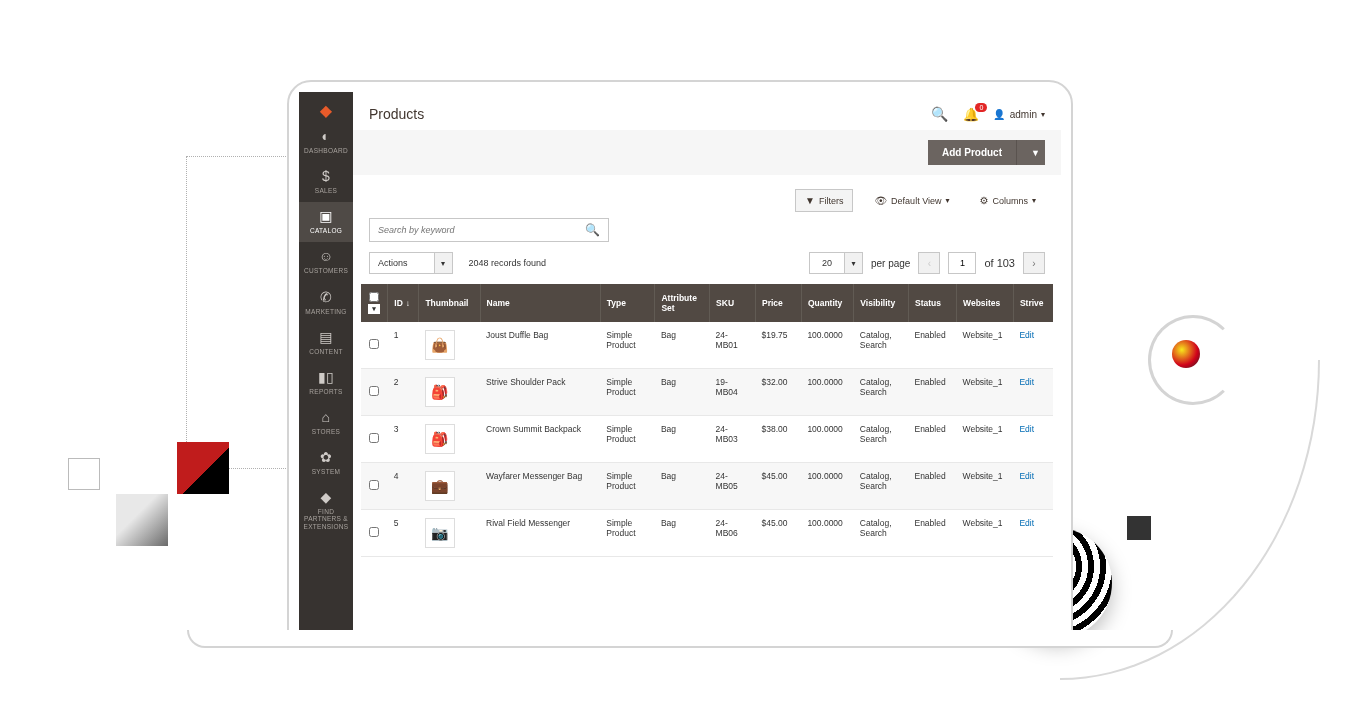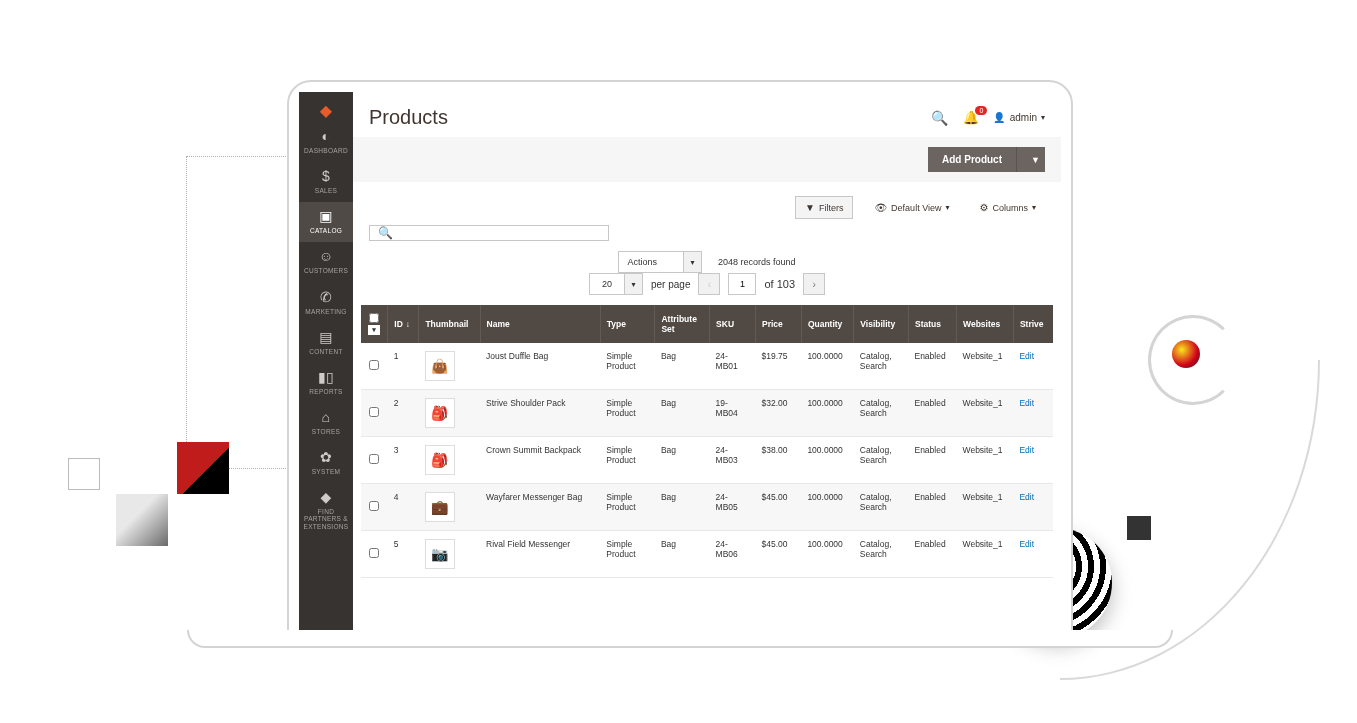--- a/index.html
+++ b/index.html
@@ -123,21 +123,21 @@
 
   
   .main{
     flex:1; display:flex; flex-direction:column;
     overflow:hidden;
   }
   .topbar{
     display:flex; align-items:center; justify-content:space-between;
     padding:14px 16px 8px 16px;
   }
-  .topbar h1{ font-size:20px; font-weight:400; color:#41362f;}
+  .topbar h1{ font-size:14px; font-weight:400; color:#41362f;}
   .top-icons{ display:flex; align-items:center; gap:14px; color:#41362f;}
   .top-icons .bell{position:relative;}
   .top-icons .badge{
     position:absolute; top:-4px; right:-8px;
     background:#e22626; color:#fff; font-size:7px;
     border-radius:7px; padding:1px 4px;
   }
   .user-drop{display:flex; align-items:center; gap:4px; font-size:10px; cursor:pointer;}
   .caret{font-size:8px;}
 
@@ -185,21 +185,20 @@
     font-size:9px; font-style:italic; color:#888;
     padding:6px 8px;
   }
   .search-box .sicon{
     padding:0 8px; font-size:12px; color:#41362f; cursor:pointer;
   }
 
   .meta-row{
     display:flex; align-items:center; justify-content:space-between;
     padding:10px 16px 10px 16px;
-    flex-direction:column;
   }
   .meta-left{display:flex; align-items:center; gap:16px;}
   .actions-sel{
     display:flex; align-items:stretch;
     border:1px solid #c7c7c7; font-size:9px;
   }
   .actions-sel .lbl{ padding:5px 26px 5px 8px;}
   .actions-sel .dd{
     border-left:1px solid #c7c7c7; background:#f1f1f1;
     width:18px; display:flex; align-items:center; justify-content:center;
@@ -377,20 +376,21 @@
         </div>
         <div class="ctl">
           <span class="ic">⚙</span>
           <span>Columns</span>
           <span class="caret">▾</span>
         </div>
       </div>
 
       <div class="search-row">
         <div class="search-box">
+          <input type="text" placeholder="Search by keyword" style="">
           <span class="sicon">🔍</span>
         </div>
       </div>
 
       <div class="meta-row">
         <div class="meta-left">
           <div class="actions-sel">
             <div class="lbl">Actions</div>
             <div class="dd">▾</div>
           </div>

